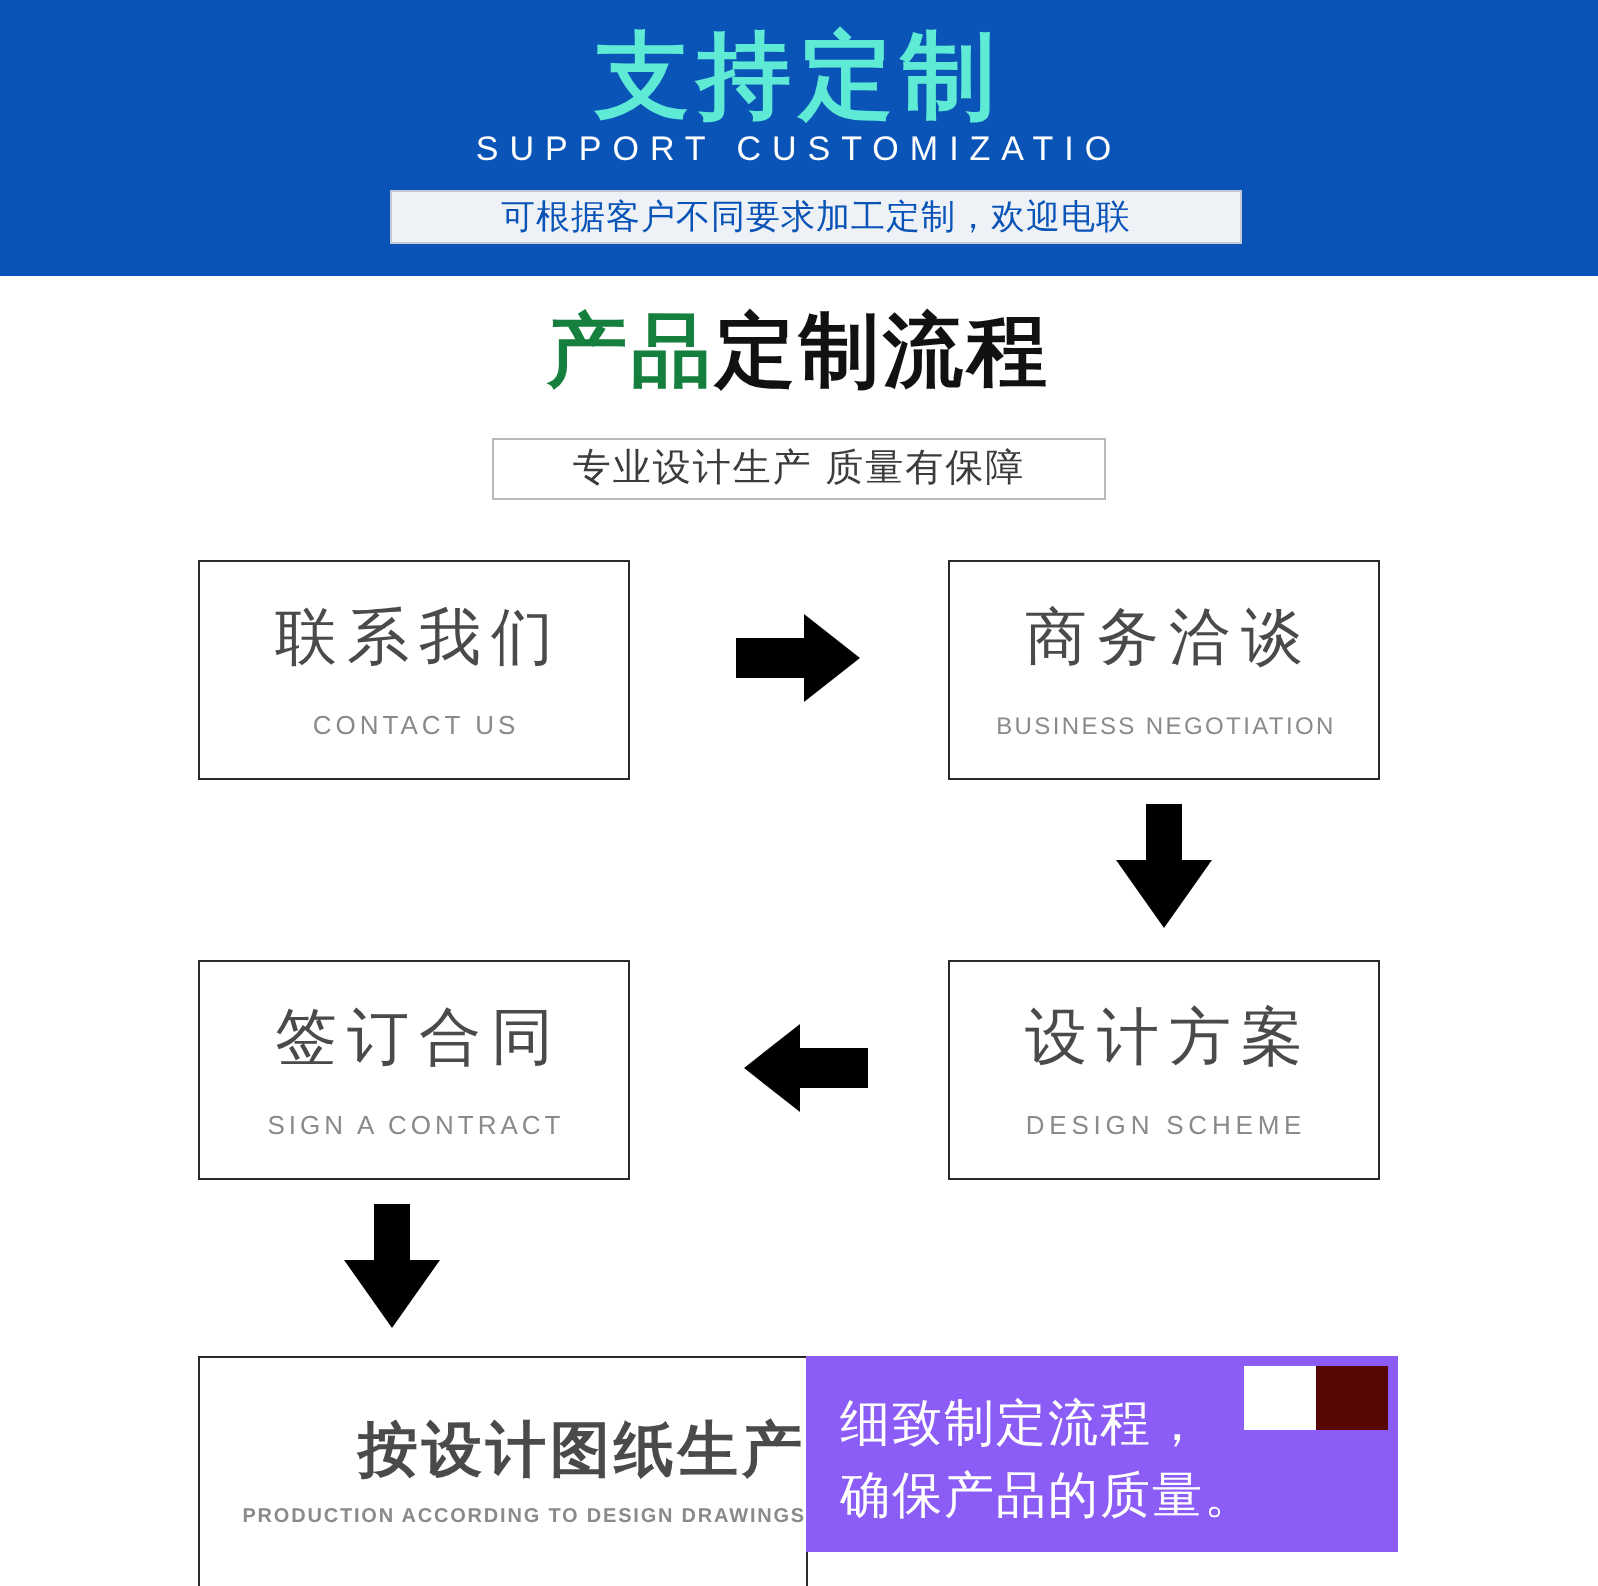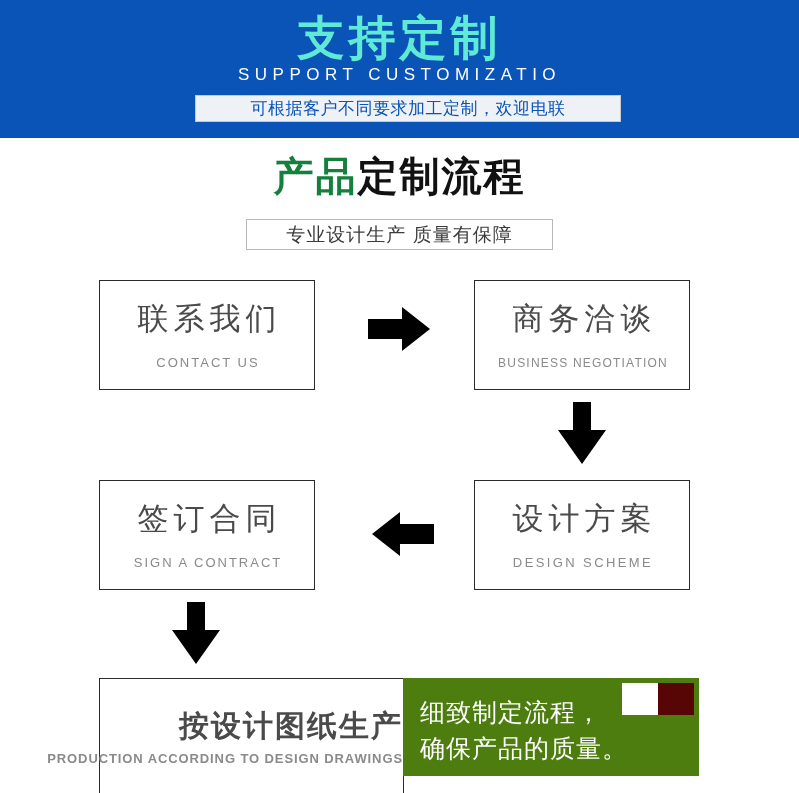--- a/index.html
+++ b/index.html
@@ -156,32 +156,32 @@
     flex-direction: column;
     align-items: flex-end;
     justify-content: center;
     font-weight: bold;
   }
   #box-production .flow-cn {
     font-size: 30px;
     letter-spacing: 2px;
   }
   #box-production .flow-en {
-    font-size: 13px;
+    font-size: 10px;
     letter-spacing: 0.9px;
     margin-top: 4px;
   }
 
   .red-panel {
     position: absolute;
     left: 403px;
     top: 678px;
     width: 296px;
     height: 98px;
-    background: #4d7c0f;
+    background: #8b5cf6;
     overflow: hidden;
   }
   .red-panel-text {
     position: absolute;
     left: 17px;
     top: 16px;
     color: #ffffff;
     font-size: 25px;
     line-height: 36px;
     letter-spacing: 1px;

